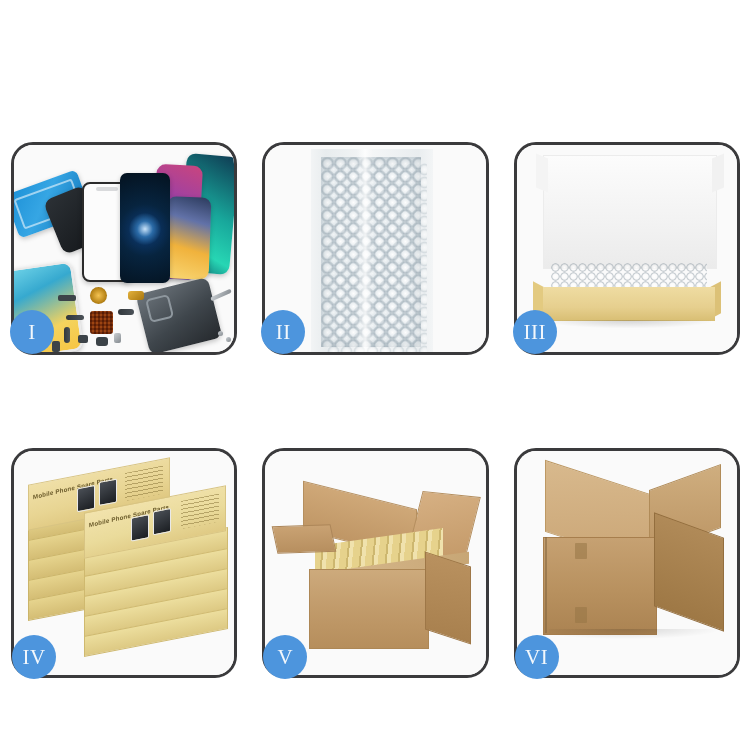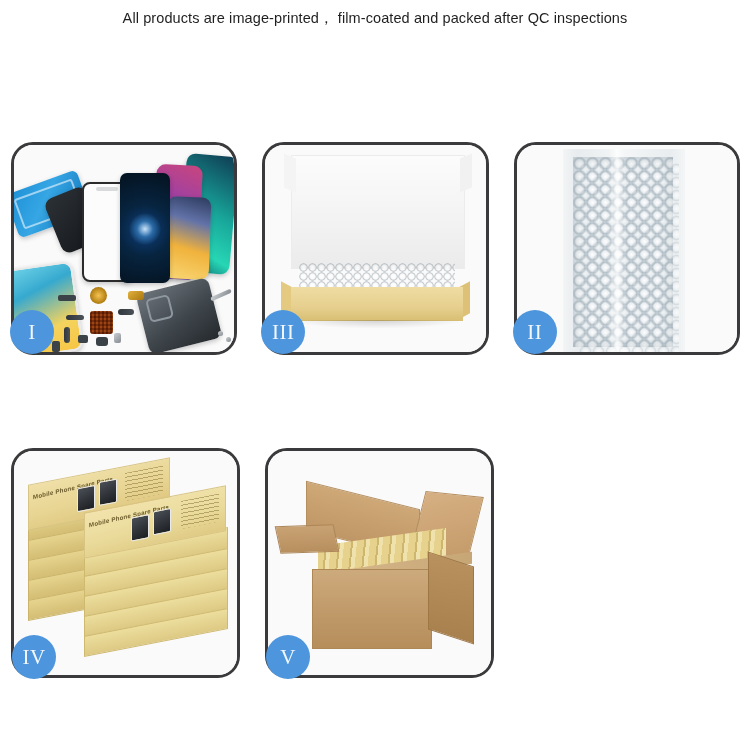--- a/index.html
+++ b/index.html
@@ -328,21 +328,20 @@
     position:absolute;left:32px;top:178px;width:170px;height:10px;
     background:radial-gradient(ellipse at 45% 0%,rgba(0,0,0,.14),rgba(0,0,0,0) 72%);
   }
 </style>
 </head>
 <body>
 
 <div class="page">
 
   <div class="header">
-    <p class="subtitle">All products are image-printed， film-coated and packed after QC inspections</p>
   </div>
 
   <div class="grid">
 
     <div class="row r1">
 
       <div class="panel">
         <div class="clip p1">
           <div class="ph ph-adh"></div>
           <div class="ph ph-dark1"></div>
@@ -367,42 +366,42 @@
           <div class="part silver" style="left:204px;top:186px;width:5px;height:5px;border-radius:50%;"></div>
           <div class="part silver" style="left:212px;top:192px;width:5px;height:5px;border-radius:50%;"></div>
           <div class="part" style="left:38px;top:196px;width:8px;height:11px;border-radius:2px;"></div>
         </div>
         <div class="badge">
           <span>I</span>
         </div>
       </div>
 
       <div class="panel">
+        <div class="clip p2">
+          <div class="bw-sheet"></div>
+          <div class="bw-bub"></div>
+          <div class="bw-bub2"></div>
+          <div class="bw-gloss"></div>
+        </div>
+        <div class="badge">
+          <span>II</span>
+        </div>
+      </div>
+
+      <div class="panel">
         <div class="clip p3">
           <div class="b3-lid"></div>
           <div class="b3-inner"></div>
           <div class="b3-flapL"></div>
           <div class="b3-flapR"></div>
           <div class="b3-front"></div>
           <div class="b3-shadow"></div>
         </div>
         <div class="badge">
           <span>III</span>
-        </div>
-      </div>
-
-      <div class="panel">
-        <div class="clip p2">
-          <div class="bw-sheet"></div>
-          <div class="bw-bub"></div>
-          <div class="bw-bub2"></div>
-          <div class="bw-gloss"></div>
-        </div>
-        <div class="badge">
-          <span>II</span>
         </div>
       </div>
 
     </div>
 
     <div class="row r2">
 
       <div class="panel">
         <div class="clip p4">
           <div class="stk">
@@ -448,16 +447,31 @@
           <div class="c5-rim"></div>
           <div class="c5-flapLeft"></div>
           <div class="c5-body"></div>
           <div class="c5-bodyR"></div>
         </div>
         <div class="badge">
           <span>V</span>
         </div>
       </div>
 
+      <div class="panel">
+        <div class="clip p6">
+          <div class="c6-top"></div>
+          <div class="c6-topR"></div>
+          <div class="c6-left"></div>
+          <div class="c6-right"></div>
+          <div class="c6-seam"></div>
+          <div class="c6-tab" style="left:58px;top:92px;"></div>
+          <div class="c6-tab" style="left:58px;top:156px;"></div>
+          <div class="c6-shadow"></div>
+        </div>
+        <div class="badge">
+          <span>VI</span>
+        </div>
+      </div>
 
     </div>
   </div>
 </div>
 
 </body></html>

